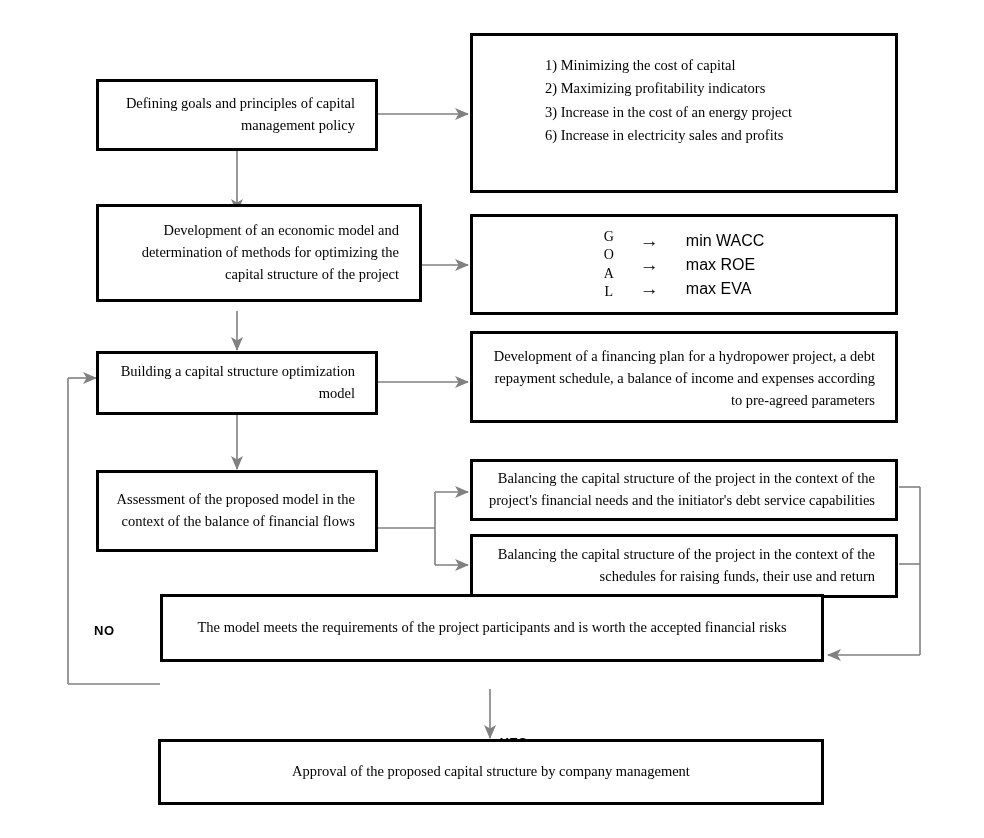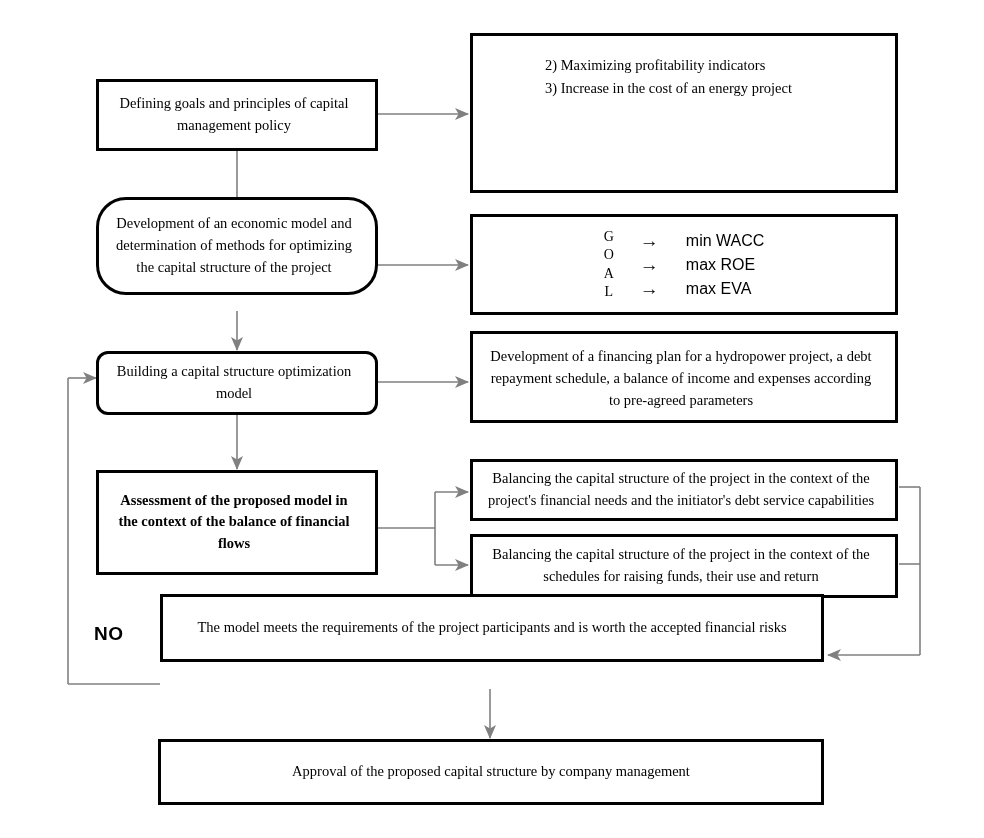--- a/index.html
+++ b/index.html
@@ -33,34 +33,34 @@
     position: absolute;
     left: 0;
     right: 0;
     font-size: 14.5px;
     line-height: 1.5;
     color: #000000;
   }
   .pad-left {
     padding-left: 14px;
     padding-right: 20px;
-    text-align: center;
+    text-align: right;
   }
   .pad-center {
     text-align: center;
   }
   .vmid {
     top: 50%;
     transform: translateY(-50%);
   }
   .label-bold {
     position: absolute;
     font-family: "Liberation Sans", sans-serif;
     font-weight: bold;
-    font-size: 19px;
+    font-size: 13px;
     color: #000000;
     letter-spacing: 0.5px;
   }
   
   .goal-list {
     position: absolute;
     left: 72px;
     top: 18px;
     font-size: 14.5px;
     line-height: 1.62;
@@ -151,26 +151,28 @@
     <line x1="490" y1="689" x2="490" y2="738" marker-end="url(#arrowGray)"></line>
   </g>
 </svg>
 
 <div class="flow-box" style="left:96px; top:79px; width:282px; height:72px;">
   <div class="box-text pad-left vmid">Defining goals and principles of capital management policy</div>
 </div>
 
 <div class="flow-box" style="left:470px; top:33px; width:428px; height:160px;">
   <div class="goal-list">
+    <div>1) Minimizing the cost of capital</div>
     <div>2) Maximizing profitability indicators</div>
     <div>3) Increase in the cost of an energy project</div>
+    <div>6) Increase in electricity sales and profits</div>
   </div>
 </div>
 
-<div class="flow-box" style="left:96px; top:197px; width:282px; height:98px;border-radius:30px;">
+<div class="flow-box" style="left:96px; top:204px; width:326px; height:98px;">
   <div class="box-text pad-left vmid">Development of an economic model and determination of methods for optimizing the capital structure of the project</div>
 </div>
 
 <div class="flow-box" style="left:470px; top:214px; width:428px; height:101px;">
   <div class="goal-grid">
     <div class="goal-letters">
       <span>G</span>
       <span>O</span>
       <span>A</span>
       <span>L</span>
@@ -185,29 +187,29 @@
         <span class="goal-val">max ROE</span>
       </div>
       <div class="goal-row">
         <span class="goal-arrow">→</span>
         <span class="goal-val">max EVA</span>
       </div>
     </div>
   </div>
 </div>
 
-<div class="flow-box" style="left:96px; top:351px; width:282px; height:64px;border-radius:12px;">
+<div class="flow-box" style="left:96px; top:351px; width:282px; height:64px;">
   <div class="box-text pad-left vmid">Building a capital structure optimization model</div>
 </div>
 
 <div class="flow-box" style="left:470px; top:331px; width:428px; height:92px;">
   <div class="box-text pad-left" style="top:12px;">Development of a financing plan for a hydropower project, a debt repayment schedule, a balance of income and expenses according to pre-agreed parameters</div>
 </div>
 
-<div class="flow-box" style="left:96px; top:470px; width:282px; height:105px;font-weight:bold;">
+<div class="flow-box" style="left:96px; top:470px; width:282px; height:82px;">
   <div class="box-text pad-left vmid">Assessment of the proposed model in the context of the balance of financial flows</div>
 </div>
 
 <div class="flow-box" style="left:470px; top:459px; width:428px; height:62px;">
   <div class="box-text pad-left vmid">Balancing the capital structure of the project in the context of the project's financial needs and the initiator's debt service capabilities</div>
 </div>
 
 <div class="flow-box" style="left:470px; top:534px; width:428px; height:64px;">
   <div class="box-text pad-left vmid">Balancing the capital structure of the project in the context of the schedules for raising funds, their use and return</div>
 </div>

